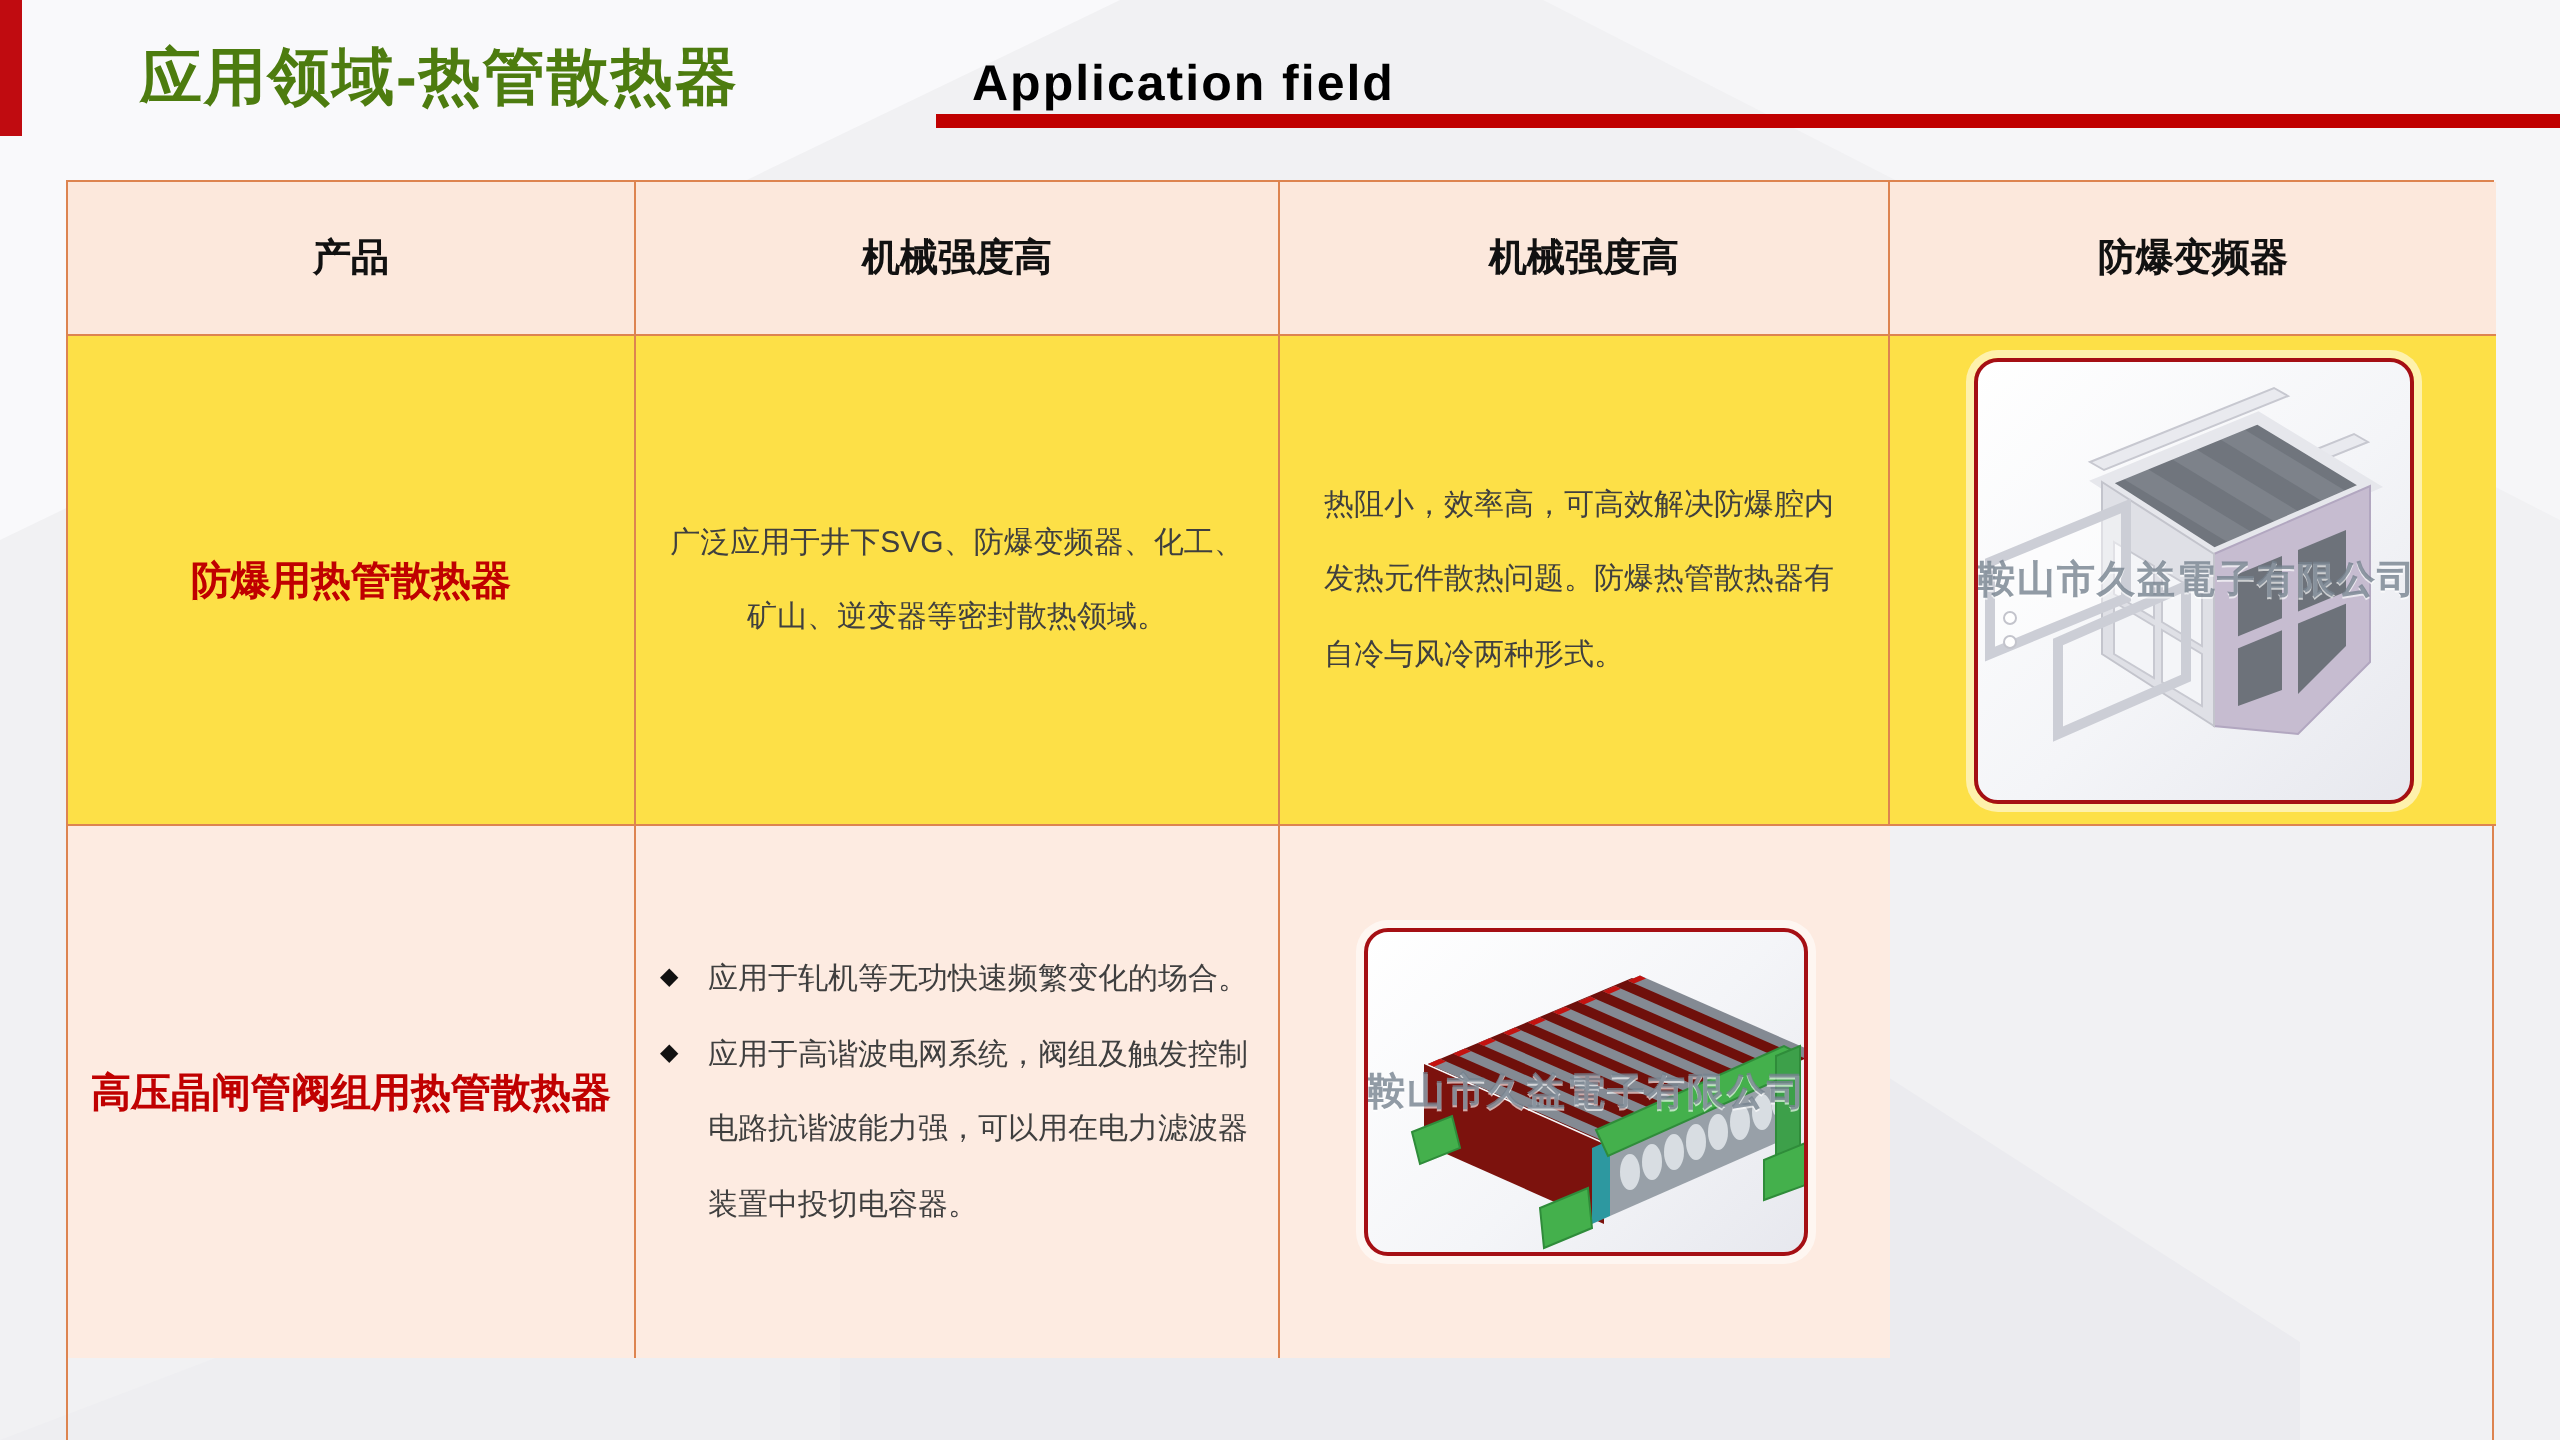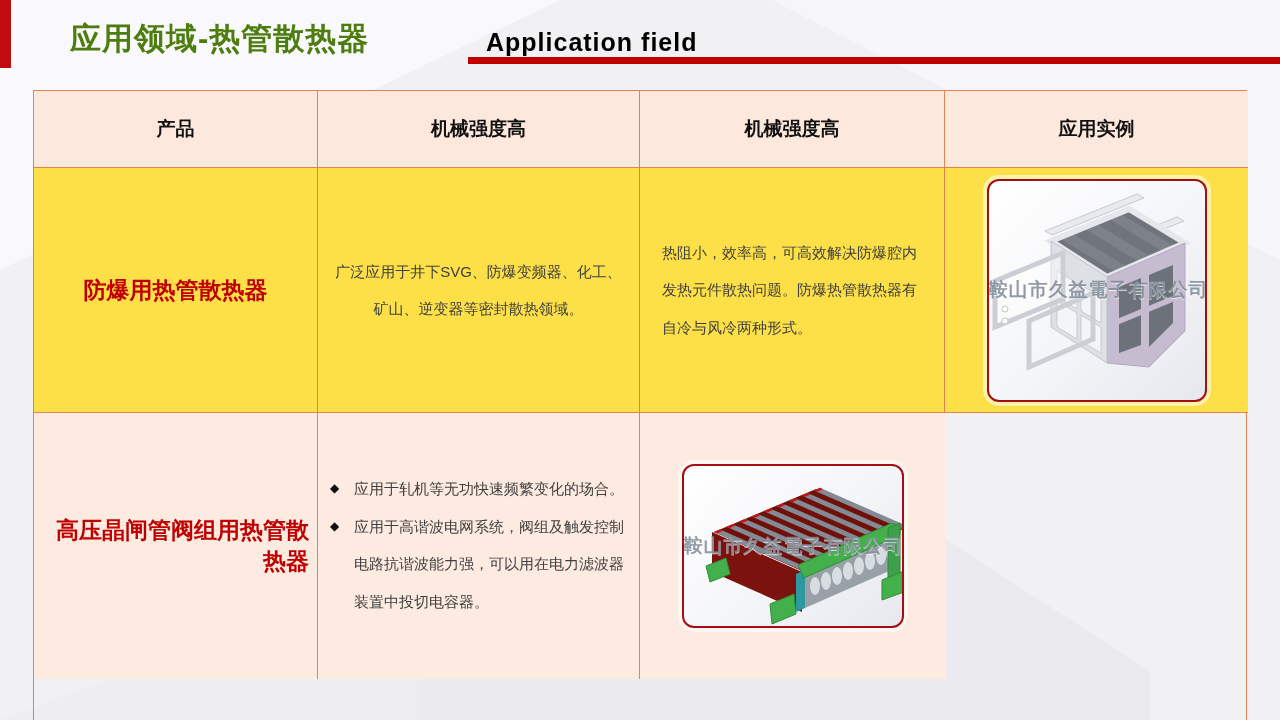--- a/index.html
+++ b/index.html
@@ -53,28 +53,28 @@
     box-sizing:border-box;
     display:flex;align-items:center;justify-content:center;
     overflow:hidden;
   }
   .cell.last-col{border-right:none;}
   .cell.last-row{border-bottom:none;}
   .row-h{background:#fce8dc;}
   .row-1{background:#fde047;}
   .row-2{background:#fdebe1;}
   .th{font-size:19px;font-weight:bold;color:#111;}
-  .product-name{font-size:23px;font-weight:bold;color:#c00000;text-align:right;padding:0 8px;}
+  .product-name{font-size:20px;font-weight:bold;color:#c00000;text-align:right;padding:0 8px;}
   .body-text{font-size:15px;color:#3f3f3f;line-height:2.5;}
   .center-text{text-align:center;padding:0 14px;}
   .left-text{text-align:left;align-self:center;padding:0 22px;}
   .bullet-list{list-style:none;margin:0;padding:0 4px 0 12px;}
   .bullet-item{display:flex;align-items:flex-start;}
   .diamond{flex:0 0 24px;font-size:12px;color:#111;line-height:2.9;}
-  .bullet-text{flex:1;font-family:Liberation Serif, serif;}
+  .bullet-text{flex:1;}
 
   
   .img-card{
     position:relative;
     border:2px solid #a50f14;border-radius:12px;
     background:linear-gradient(135deg,#ffffff 0%,#f4f5f8 55%,#e7e8ee 100%);
     box-shadow:0 0 0 4px rgba(255,255,255,.55);
     overflow:hidden;
   }
   .img-card-1{width:216px;height:219px;}
@@ -108,21 +108,21 @@
     <div class="cell row-h">
       <span class="th">产品</span>
     </div>
     <div class="cell row-h">
       <span class="th">机械强度高</span>
     </div>
     <div class="cell row-h">
       <span class="th">机械强度高</span>
     </div>
     <div class="cell row-h last-col">
-      <span class="th">应用实例</span>
+      <span class="th">防爆变频器</span>
     </div>
 
     <div class="cell row-1">
       <span class="product-name">防爆用热管散热器</span>
     </div>
     <div class="cell row-1">
       <div class="body-text center-text">广泛应用于井下SVG、防爆变频器、化工、矿山、逆变器等密封散热领域。</div>
     </div>
     <div class="cell row-1">
       <div class="body-text left-text">热阻小，效率高，可高效解决防爆腔内发热元件散热问题。防爆热管散热器有自冷与风冷两种形式。</div>

